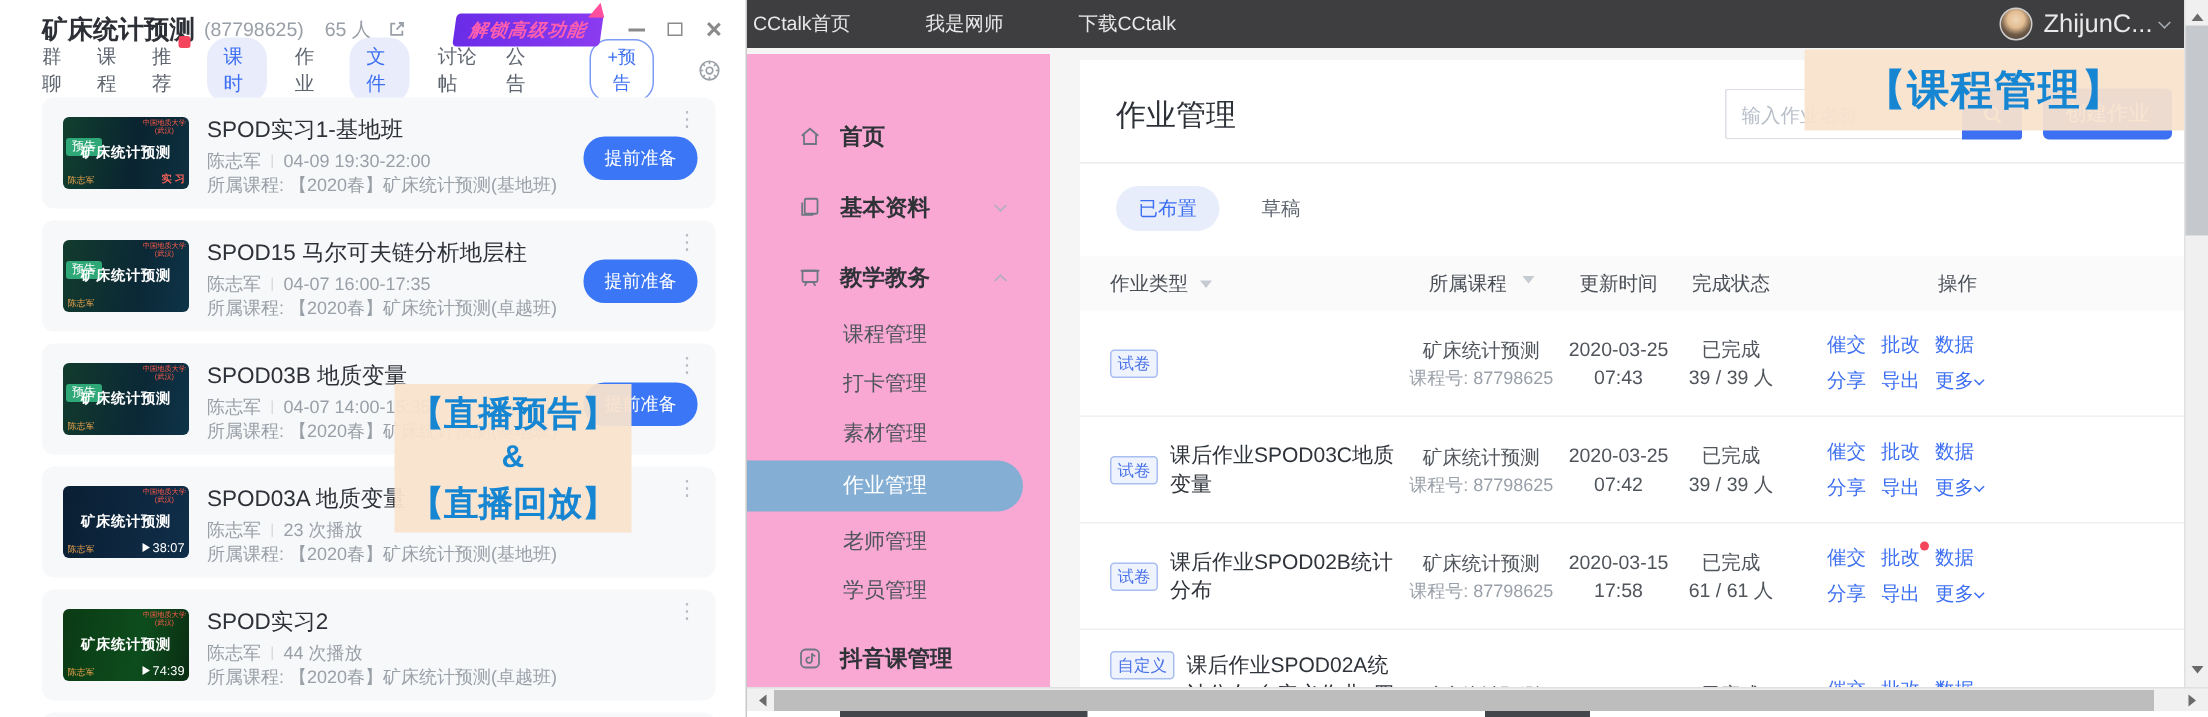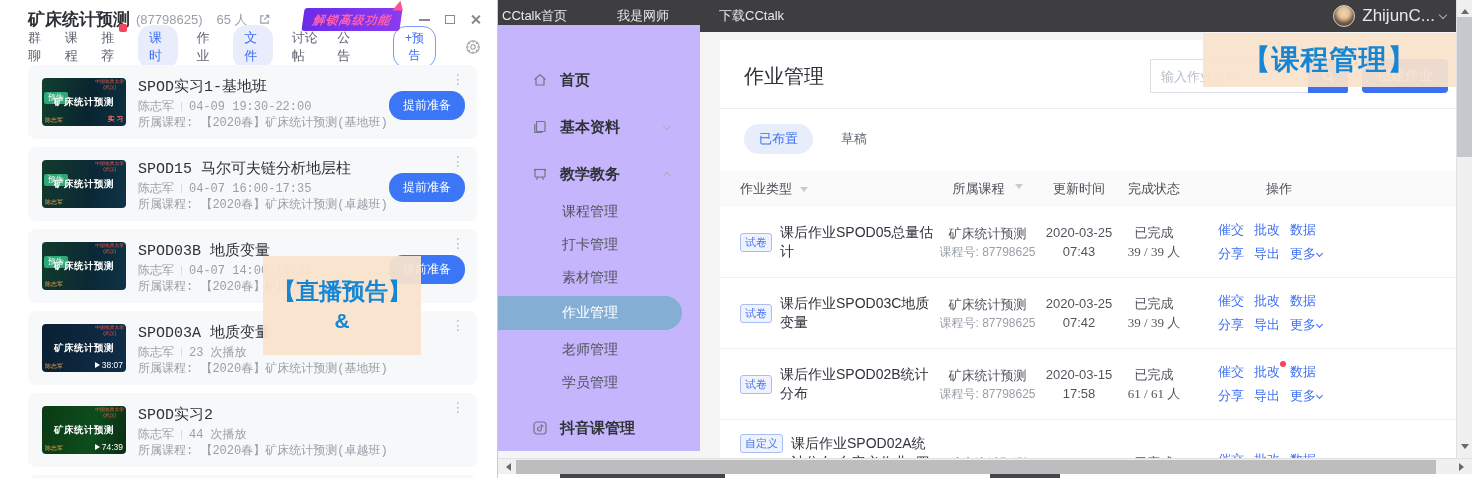--- a/index.html
+++ b/index.html
@@ -40,39 +40,39 @@
   .thumb.g4 { background:linear-gradient(100deg,#0a1f33 0%,#102e49 100%); }
   .thumb.g5 { background:linear-gradient(100deg,#0b3a14 0%,#0d4d1d 60%,#0a2d12 100%); }
   .t-badge { position:absolute; top:14px; left:2px; background:#2fa878; color:#fff; font-size:8px; line-height:1; padding:2px 4px; border-radius:2px; }
   .t-uni { position:absolute; top:1px; right:2px; color:#ff5a4a; font-size:8px; line-height:1.15; text-align:center; transform:scale(.6); transform-origin:top right; }
   .t-uni i { display:block; font-style:normal; }
   .t-center { position:absolute; top:50%; left:50%; transform:translate(-50%,-50%); color:#fff; font-size:9.5px; font-weight:bold; white-space:nowrap; letter-spacing:.5px; }
   .t-teacher { position:absolute; bottom:2px; left:3px; color:#e8a04c; font-size:8px; transform:scale(.75); transform-origin:bottom left; }
   .t-corner { position:absolute; bottom:2px; right:3px; color:#ff6459; font-size:8px; font-weight:bold; transform:scale(.85); transform-origin:bottom right; }
   .t-dur { position:absolute; bottom:2px; right:3px; color:#fff; font-size:8.5px; display:flex; align-items:center; gap:2px; }
   .t-play { width:0; height:0; border-left:5px solid #fff; border-top:3px solid transparent; border-bottom:3px solid transparent; }
-  .c-body { margin-left:12px; padding-top:0; min-width:0;font-family:Liberation Mono, monospace; }
+  .c-body { margin-left:12px; padding-top:0; min-width:0; }
   .c-title { font-size:15px; color:#2e3138; margin-bottom:3px; white-space:nowrap; cursor:pointer; }
   .c-meta { font-size:12px; color:#9aa0a8; line-height:16px; white-space:nowrap; }
   .sep { display:inline-block; width:1px; height:9px; background:#d9dde2; margin:0 7px; vertical-align:-1px; }
   .dots { position:absolute; right:12px; top:6px; color:#b9bec6; font-size:14px; cursor:pointer; }
   .dots::before { content:"\22EE"; }
   .prep { position:absolute; right:12px; top:26px; background:#3b76f6; color:#fff; border:none; border-radius:14px; font-size:12px; padding:6px 14px; cursor:pointer; }
 
   
   .right-win { position:absolute; left:498px; top:0; width:974px; height:478px; background:#f5f5f6; }
   .rnav { position:absolute; left:0; top:0; width:974px; height:32px; background:#3e3e40; display:flex; align-items:center; padding:0 26px 0 4px; }
   .rnav-item { color:#e8e8e8; font-size:13px; margin-right:50px; cursor:pointer; }
   .rnav-user { margin-left:auto; display:flex; align-items:center; cursor:pointer; }
   .avatar { width:22px; height:22px; border-radius:50%; border:1px solid #cfcfcf; background:radial-gradient(circle at 50% 35%,#f0d6b8 0%,#e3bd92 34%,#7d6july 0%,#6f5a48 62%,#443a32 100%); background:radial-gradient(circle at 50% 35%,#f0d6b8 0%,#e3bd92 34%,#6f5a48 62%,#443a32 100%); }
   .rnav-name { color:#e8e8e8; font-size:17px; margin:0 5px 0 7px; }
   .caret { display:inline-block; width:6px; height:6px; border-right:1.4px solid #aab0b8; border-bottom:1.4px solid #aab0b8; transform:rotate(45deg); margin-top:-3px; }
   .caret.up { transform:rotate(-135deg); margin-top:3px; }
 
-  .sidebar { position:absolute; left:0; top:25px; width:202px; height:426px; background:#c4b5fd; }
+  .sidebar { position:absolute; left:0; top:36px; width:202px; height:426px; background:#f9a8d4; }
   .sb-item { display:flex; align-items:center; margin-left:34px; margin-right:0; height:22px; font-size:15px; font-weight:bold; color:#2f3338; cursor:pointer; }
   .sb-item svg { margin-right:12px; }
   .sb-item .caret, .sb-item .caret.up { margin-left:auto; margin-right:30px; }
   .sb-home { margin-top:44px; }
   .sb-basic { margin-top:25px; }
   .sb-teach { margin-top:25px; }
   .sb-sub { margin-left:64px; height:20px; display:flex; align-items:center; font-size:14px; color:#50555c; margin-top:13px; cursor:pointer; }
   .sb-sub.first { margin-top:17px; }
   .sb-sub.active { margin-left:0; padding-left:64px; width:184px; height:34px; background:#84aed3; color:#fff; border-radius:0 17px 17px 0; margin-top:8px; margin-bottom:-3px; }
   .sb-douyin { margin-top:24px; }
@@ -88,23 +88,23 @@
   .mc-divider { height:1px; background:#ececec; }
   .mc-tabs { display:flex; align-items:center; padding:15px 24px 13px 24px; }
   .mtab { font-size:13px; color:#5f6670; cursor:pointer; }
   .mtab.active { background:#e8edfc; color:#3d6ff2; border-radius:15px; padding:6px 15px; }
   .mtab.plain { margin-left:28px; }
 
   .thead { display:flex; align-items:center; background:#fafafa; height:36px; font-size:13px; color:#4a4f57; margin-top:4px; }
   .col-name { width:215px; padding-left:20px; display:flex; align-items:center; }
   .col-course { width:105px; text-align:center; }
   .col-date { width:78px; text-align:center; }
-  .col-status { width:72px; text-align:center;font-family:Liberation Serif, serif; }
+  .col-status { width:72px; text-align:center; }
   .col-act { width:100px; margin-left:28px; }
-  .thead .col-act { text-align:center; padding-left:22px; }
+  .thead .col-act { text-align:right; padding-left:22px; }
   .funnel { width:0; height:0; border:4px solid transparent; border-top:5px solid #c6cad1; display:inline-block; margin-left:8px; margin-top:4px; }
   .funnel.f2 { margin-left:10px; }
 
   .trow { display:flex; align-items:center; padding:14px 0; border-bottom:1px solid #f0f0f0; }
   .trow:last-child { border-bottom:none; }
   .tbadge { flex-shrink:0; border:1px solid #a8bdf0; color:#4a72e8; background:#eef3fe; font-size:11px; border-radius:3px; padding:1px 4px; margin-right:8px; }
   .tname { font-size:14px; color:#2f333a; line-height:19px; cursor:pointer; }
   .cell-sub { font-size:13px; color:#50555c; line-height:19px; }
   .cell-dim { font-size:12px; color:#9aa0a8; line-height:18px; }
   .acts { display:flex; flex-wrap:wrap; width:108px; row-gap:6px; }
@@ -359,21 +359,20 @@
           </span>
         <span class="col-course"><span>所属课程</span><i class="funnel f2"></i></span>
         <span class="col-date">更新时间</span>
         <span class="col-status">完成状态</span>
         <span class="col-act">操作</span>
       </div>
 
       <div class="trow">
         <span class="col-name">
           <span class="tbadge">试卷</span>
-          <span class="tname">课后作业SPOD05总量估计</span>
         </span>
         <span class="col-course">
           <div class="cell-sub">矿床统计预测</div>
           <div class="cell-dim">课程号: 87798625</div>
         </span>
         <span class="col-date">
           <div class="cell-sub">2020-03-25</div>
           <div class="cell-sub">07:43</div>
         </span>
         <span class="col-status">
@@ -484,18 +483,19 @@
     </div>
     <div class="bottom-strip">
       <span class="frag a"></span>
       <span class="frag b"></span>
     </div>
   </section>
 
   <div class="ann ann-left">
     <span>【直播预告】</span>
     <span class="amp">&amp;</span>
+    <span>【直播回放】</span>
   </div>
   <div class="ann ann-right">
     <span>【课程管理】</span>
   </div>
 
 </div>
 
 </body></html>

